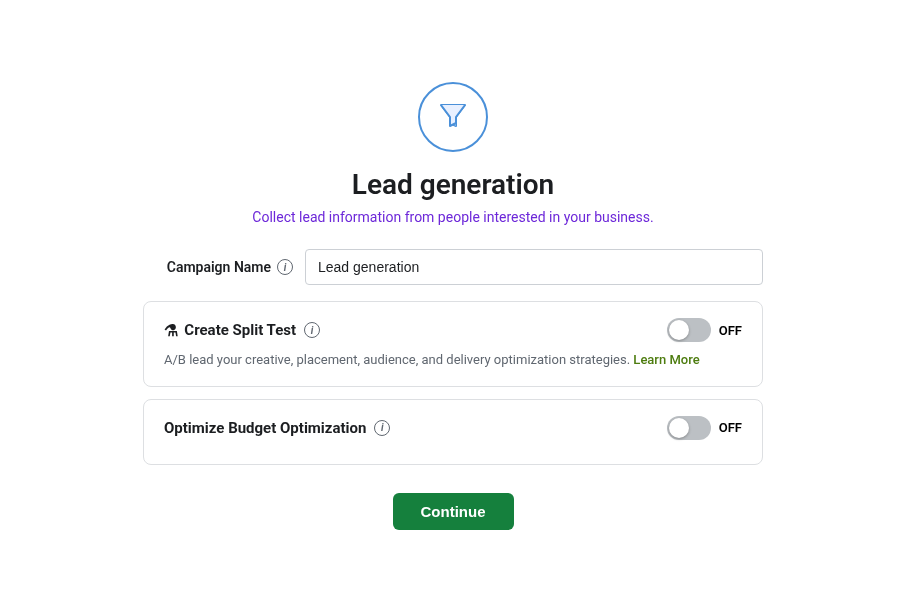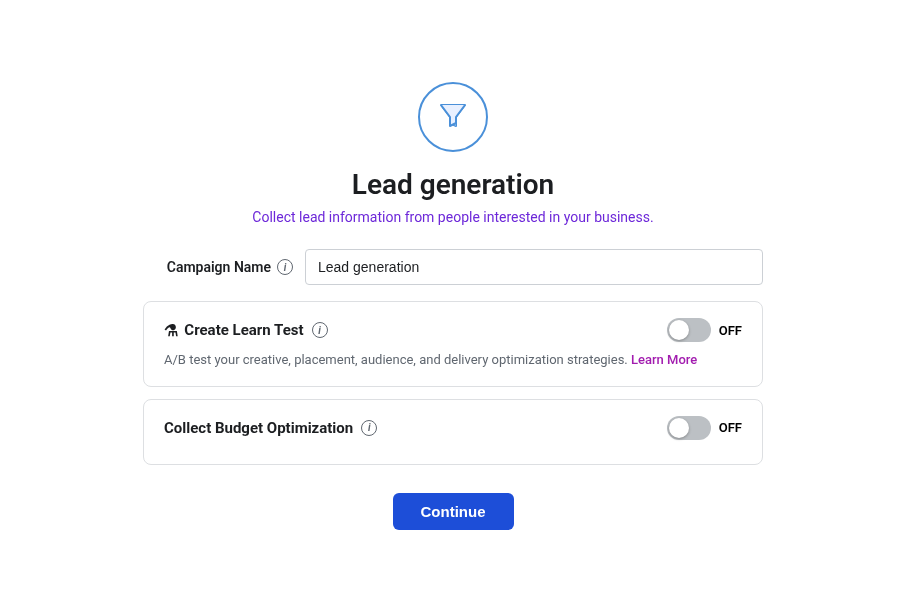--- a/index.html
+++ b/index.html
@@ -139,21 +139,21 @@
       font-size: 16px;
     }
 
     .card-description {
       font-size: 13px;
       color: #606770;
       line-height: 1.5;
     }
 
     .learn-more {
-      color: #a21caf;
+      color: #4d7c0f;
       text-decoration: none;
       font-weight: 500;
     }
 
     .toggle-group {
       display: flex;
       align-items: center;
       gap: 8px;
       flex-shrink: 0;
     }
@@ -203,21 +203,21 @@
       transform: translateX(20px);
     }
 
     .toggle-label {
       font-size: 13px;
       color: #000000;
       font-weight: 600;
     }
 
     .continue-btn {
-      background: #1d4ed8;
+      background: #15803d;
       color: white;
       border: none;
       border-radius: 6px;
       padding: 10px 28px;
       font-size: 15px;
       font-weight: 600;
       cursor: pointer;
       margin-top: 16px;
     }
   </style>
@@ -248,43 +248,43 @@
       <span class="info-icon">i</span>
     </label>
     <input class="text-input" type="text" value="Lead generation" style="">
   </div>
 
   <div class="card">
     <div class="card-header">
       <div class="card-title-group">
         <span class="card-title">
           <span class="beaker-icon">⚗</span>
-          <span>Create Learn Test</span>
+          <span>Create Split Test</span>
         </span>
         <span class="info-icon">i</span>
       </div>
       <div class="toggle-group">
         <label class="toggle">
           <input type="checkbox" style="">
           <span class="toggle-slider"></span>
         </label>
         <span class="toggle-label">OFF</span>
       </div>
     </div>
     <p class="card-description">
-      <span>A/B test your creative, placement, audience, and delivery optimization strategies.</span>
+      <span>A/B lead your creative, placement, audience, and delivery optimization strategies.</span>
       <a href="#" class="learn-more">Learn More</a>
     </p>
   </div>
 
   <div class="card">
     <div class="card-header">
       <div class="card-title-group">
         <span class="card-title">
-          <span>Collect Budget Optimization</span>
+          <span>Optimize Budget Optimization</span>
         </span>
         <span class="info-icon">i</span>
       </div>
       <div class="toggle-group">
         <label class="toggle">
           <input type="checkbox" style="">
           <span class="toggle-slider"></span>
         </label>
         <span class="toggle-label">OFF</span>
       </div>

